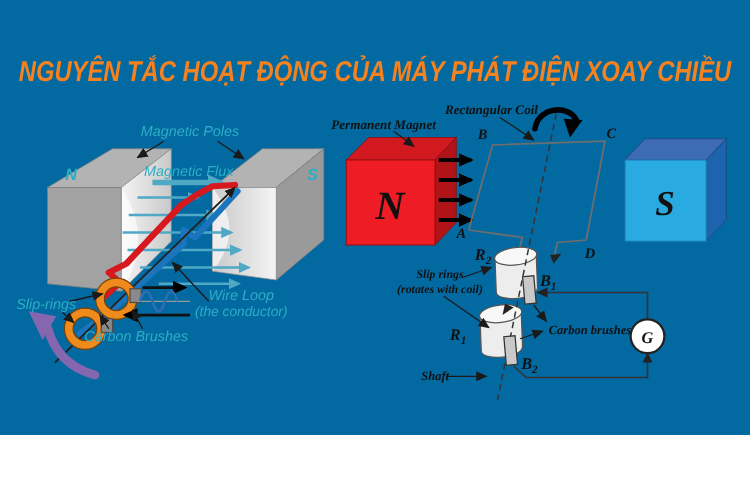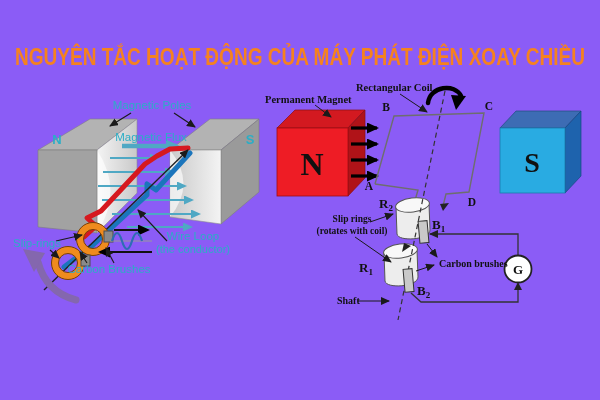--- a/index.html
+++ b/index.html
@@ -1,17 +1,17 @@
 <!DOCTYPE html>
 <html><head>
 <meta charset="utf-8">
 <style>
   html,body{margin:0;padding:0;background:#fff;}
-  .stage{position:relative;width:600px;height:400px;background:#8b5cf6;overflow:hidden;
-         font-family:"Liberation Sans","DejaVu Sans",sans-serif;}
+  .stage{position:relative;width:600px;height:348px;background:#0369a1;overflow:hidden;
+         font-family:"Liberation Sans","DejaVu Sans",sans-serif;font-style:italic;}
   svg{position:absolute;left:0;top:0;}
   text{user-select:none;}
   .sans{font-family:"Liberation Sans","DejaVu Sans",sans-serif;}
   .serif{font-family:"Liberation Serif","DejaVu Serif",serif;}
 </style>
 </head>
 <body>
 
 <div class="stage">
 <svg width="600" height="400" viewBox="0 0 600 400">

